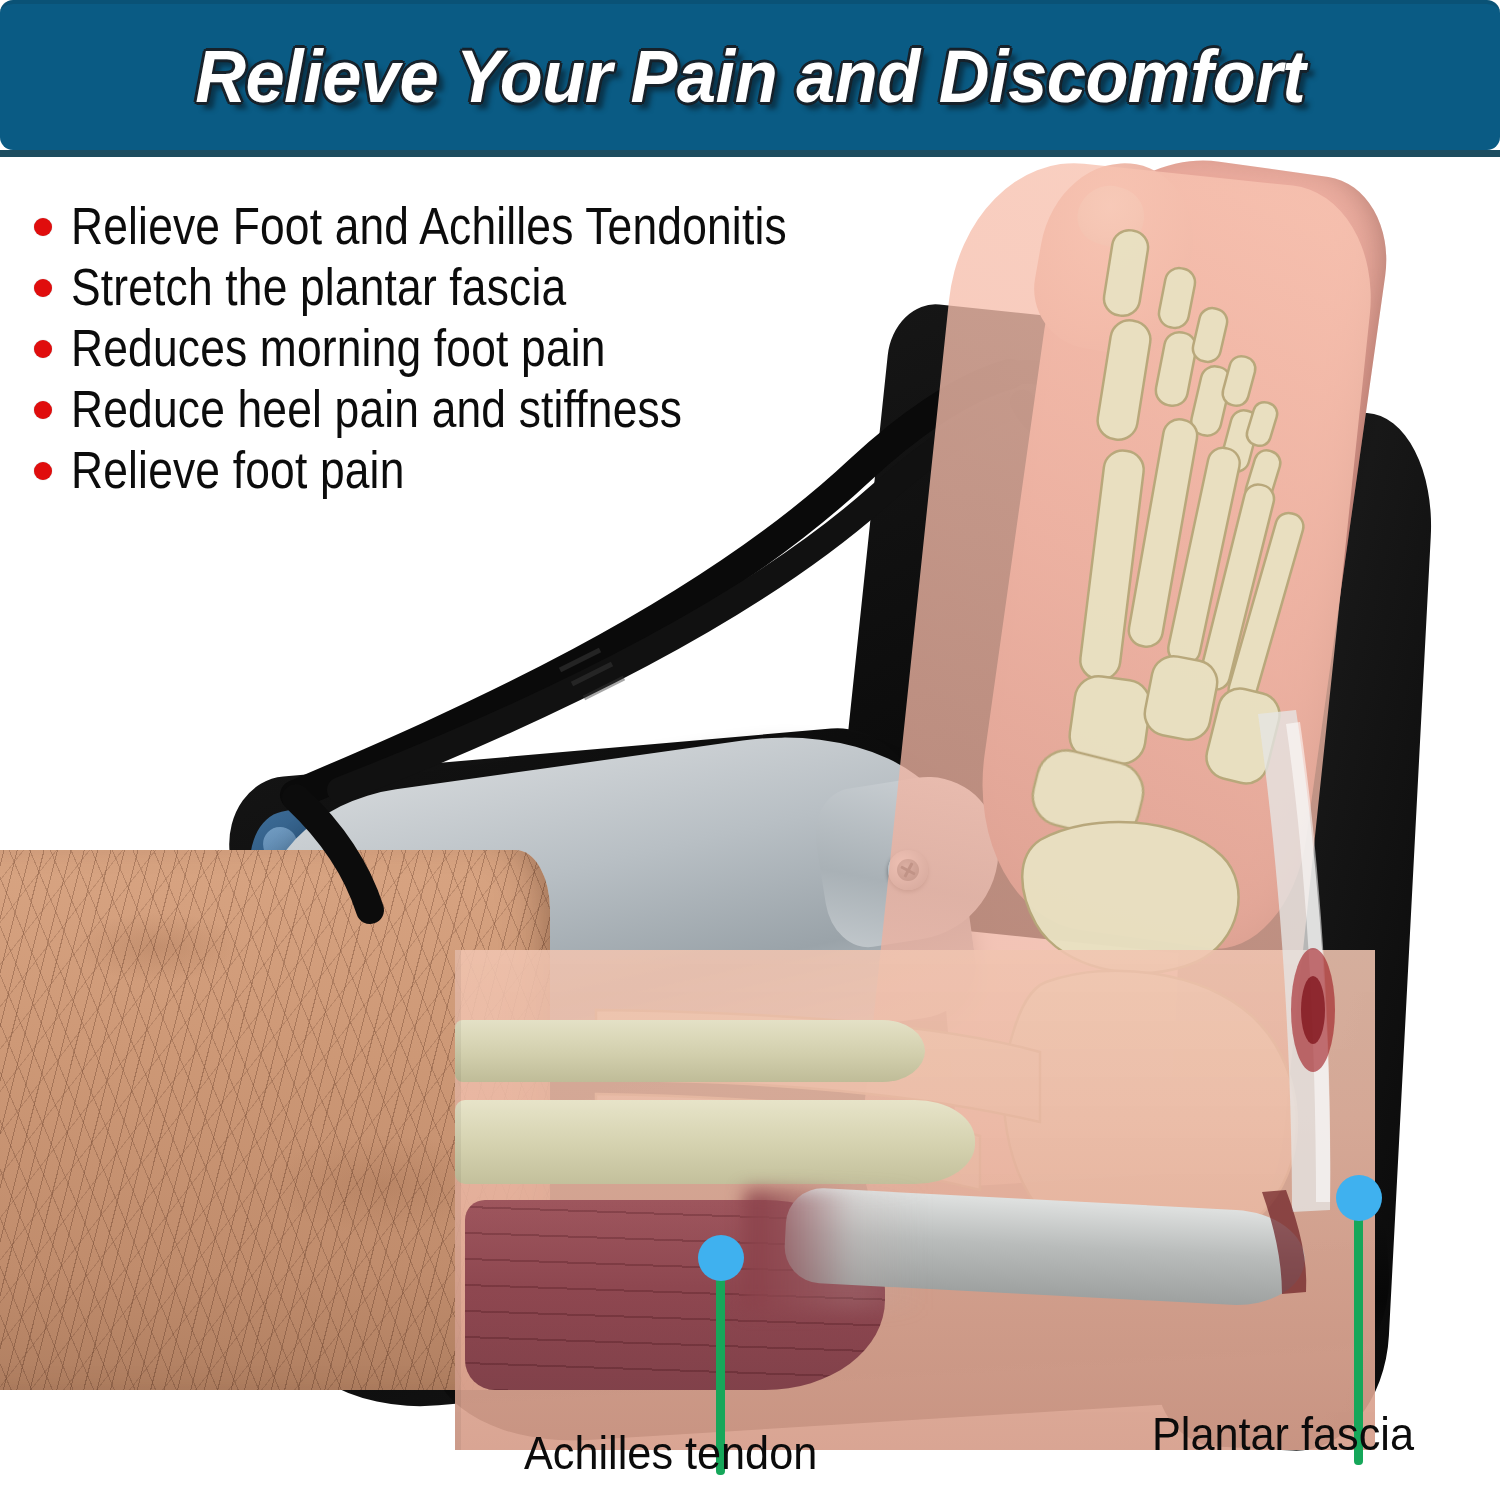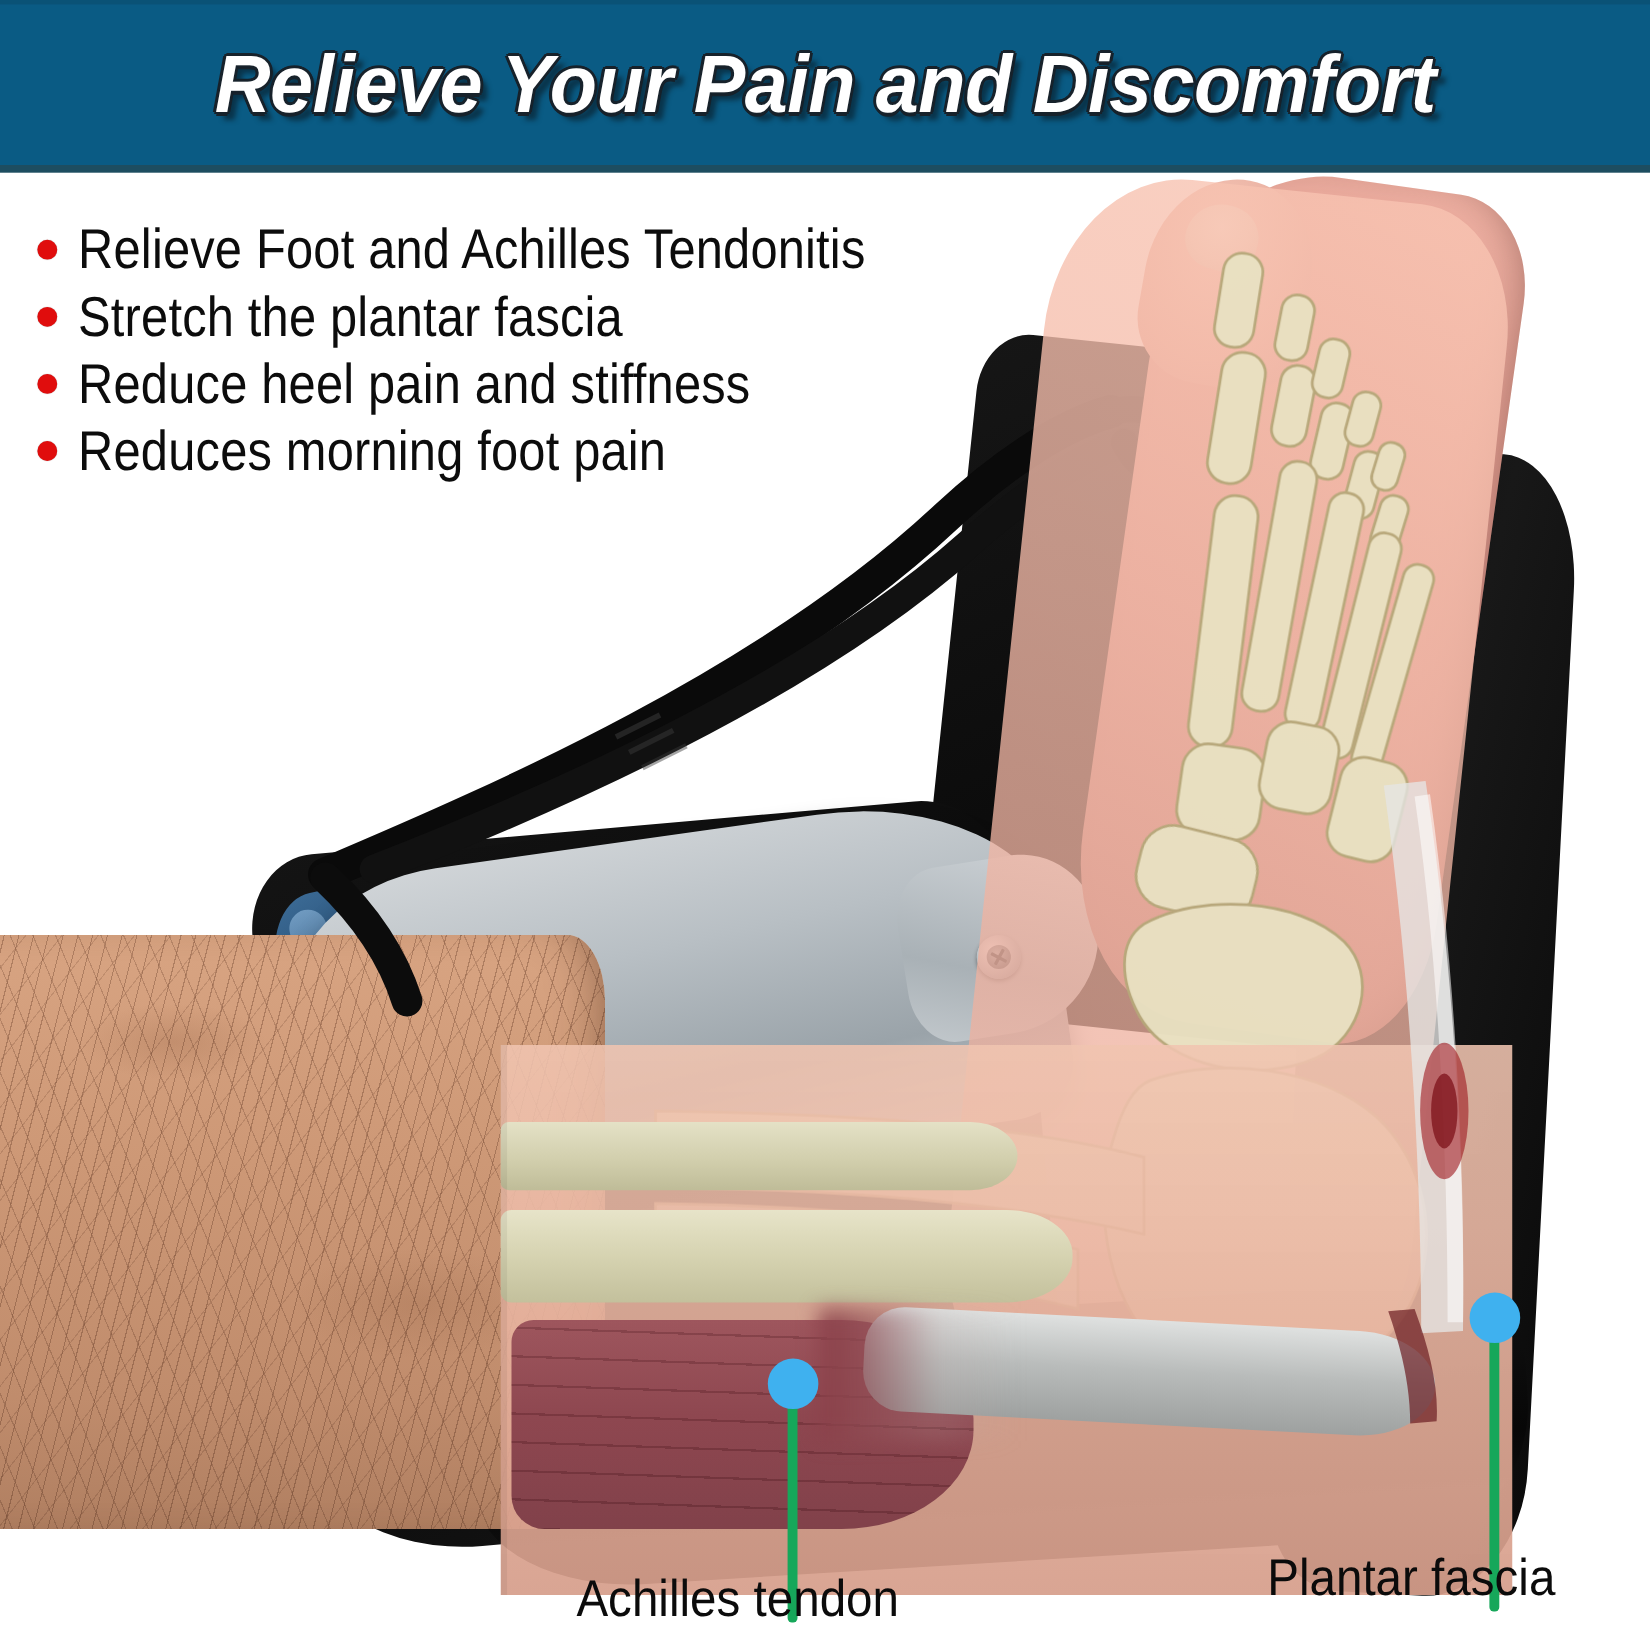--- a/index.html
+++ b/index.html
@@ -26,20 +26,21 @@
     left: 0;
     top: 0;
     width: 1500px;
     height: 150px;
     background: #0a5b84;
     box-sizing: border-box;
     border-top: 4px solid #0a5276;
     display: flex;
     align-items: center;
     justify-content: center;
+    border-radius: 13px;
   }
   .banner-underline {
     position: absolute;
     left: 0;
     top: 150px;
     width: 1500px;
     height: 7px;
     background: #1d4d60;
   }
   .banner-title {
@@ -452,28 +453,32 @@
     </div>
 
 
     <div class="feature-row">
       <span class="bullet-dot"></span>
       <span class="feature-text">Stretch the plantar fascia</span>
     </div>
 
     <div class="feature-row">
       <span class="bullet-dot"></span>
-      <span class="feature-text">Reduce heel pain and stiffness</span>
+      <span class="feature-text">Reduces morning foot pain</span>
     </div>
 
     <div class="feature-row">
       <span class="bullet-dot"></span>
-      <span class="feature-text">Reduces morning foot pain</span>
-    </div>
-
+      <span class="feature-text">Reduce heel pain and stiffness</span>
+    </div>
+
+    <div class="feature-row">
+      <span class="bullet-dot"></span>
+      <span class="feature-text">Relieve foot pain</span>
+    </div>
 
   </div>
 
   <div class="photo">
 
     <div class="boot-upper"></div>
     <div class="boot-footplate"></div>
     <div class="boot-back"></div>
     <div class="boot-sole"></div>
 

